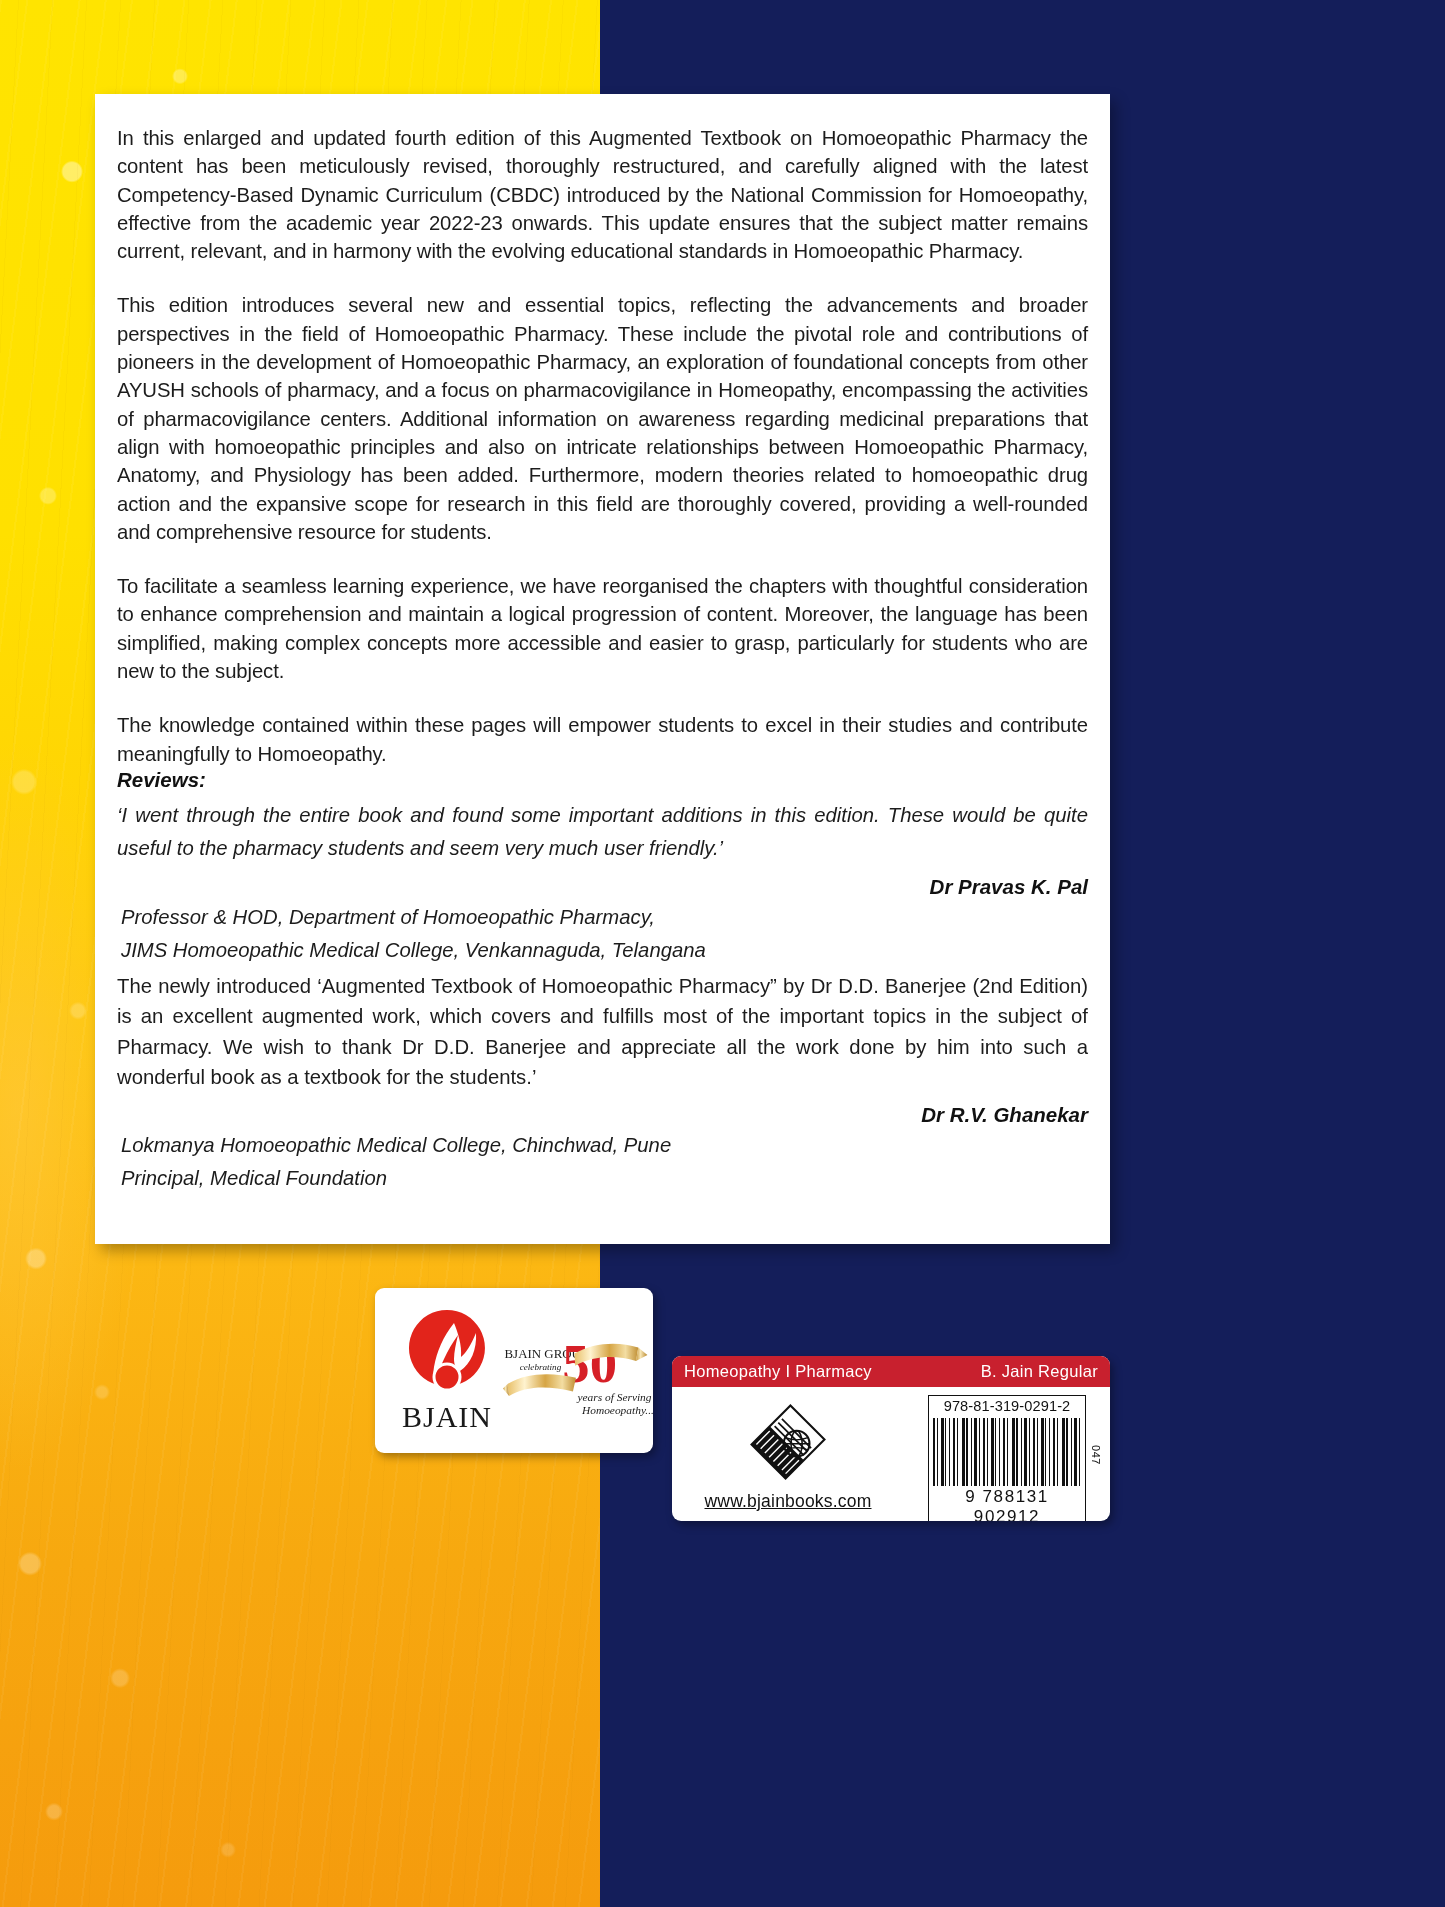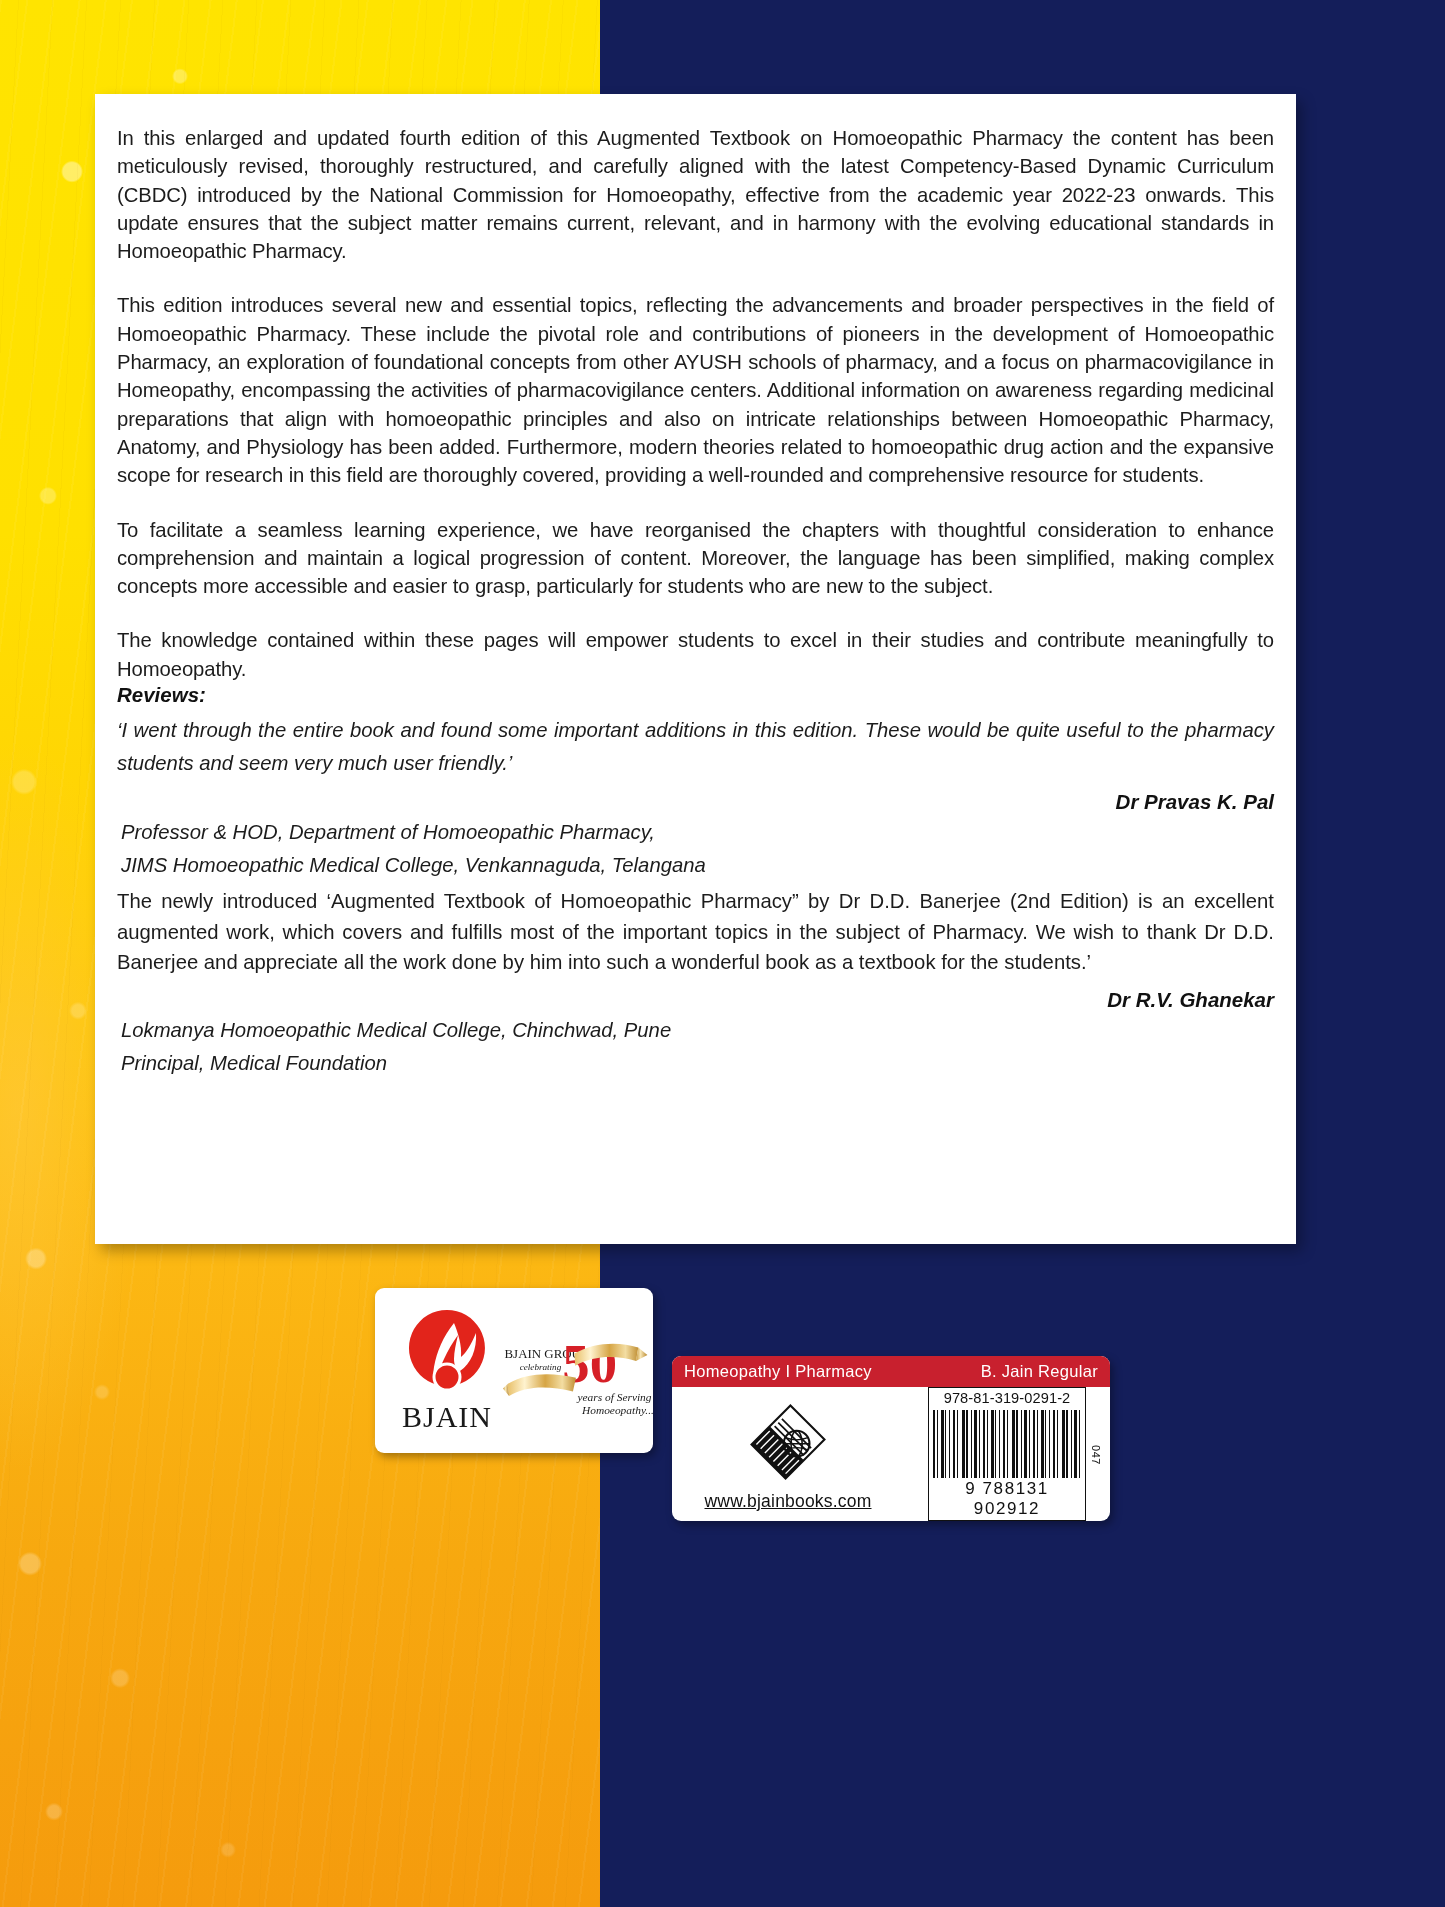--- a/index.html
+++ b/index.html
@@ -50,21 +50,21 @@
     background:
       repeating-linear-gradient(97deg, rgba(255,255,255,.05) 0 2px, rgba(255,255,255,0) 2px 26px),
       repeating-linear-gradient(-87deg, rgba(170,110,0,.045) 0 1px, rgba(170,110,0,0) 1px 34px);
   }
 
   
   .card {
     position: absolute;
     left: 95px;
     top: 94px;
-    width: 1201px;
+    width: 1015px;
     height: 1150px;
     background: #ffffff;
     box-shadow: 6px 7px 13px rgba(0,0,0,.30);
     box-sizing: border-box;
     padding: 30px 22px 0 22px;
   }
   .body-p {
     color: #1c1c1c;
     font-size: 20.3px;
     line-height: 28.3px;
@@ -193,21 +193,21 @@
     letter-spacing: .2px;
     margin-top: 6px;
     text-decoration: underline;
   }
   .barcode-col {
     flex: 1;
     position: relative;
     display: flex;
     flex-direction: column;
     align-items: center;
-    padding-top: 0;
+    padding-top: 8px;
   }
   .isbn-box {
     border: 1.3px solid #111;
     border-bottom: none;
     font-size: 14.6px;
     color: #111;
     padding: 2px 6px 1px 6px;
     width: 158px;
     text-align: center;
     box-sizing: border-box;

